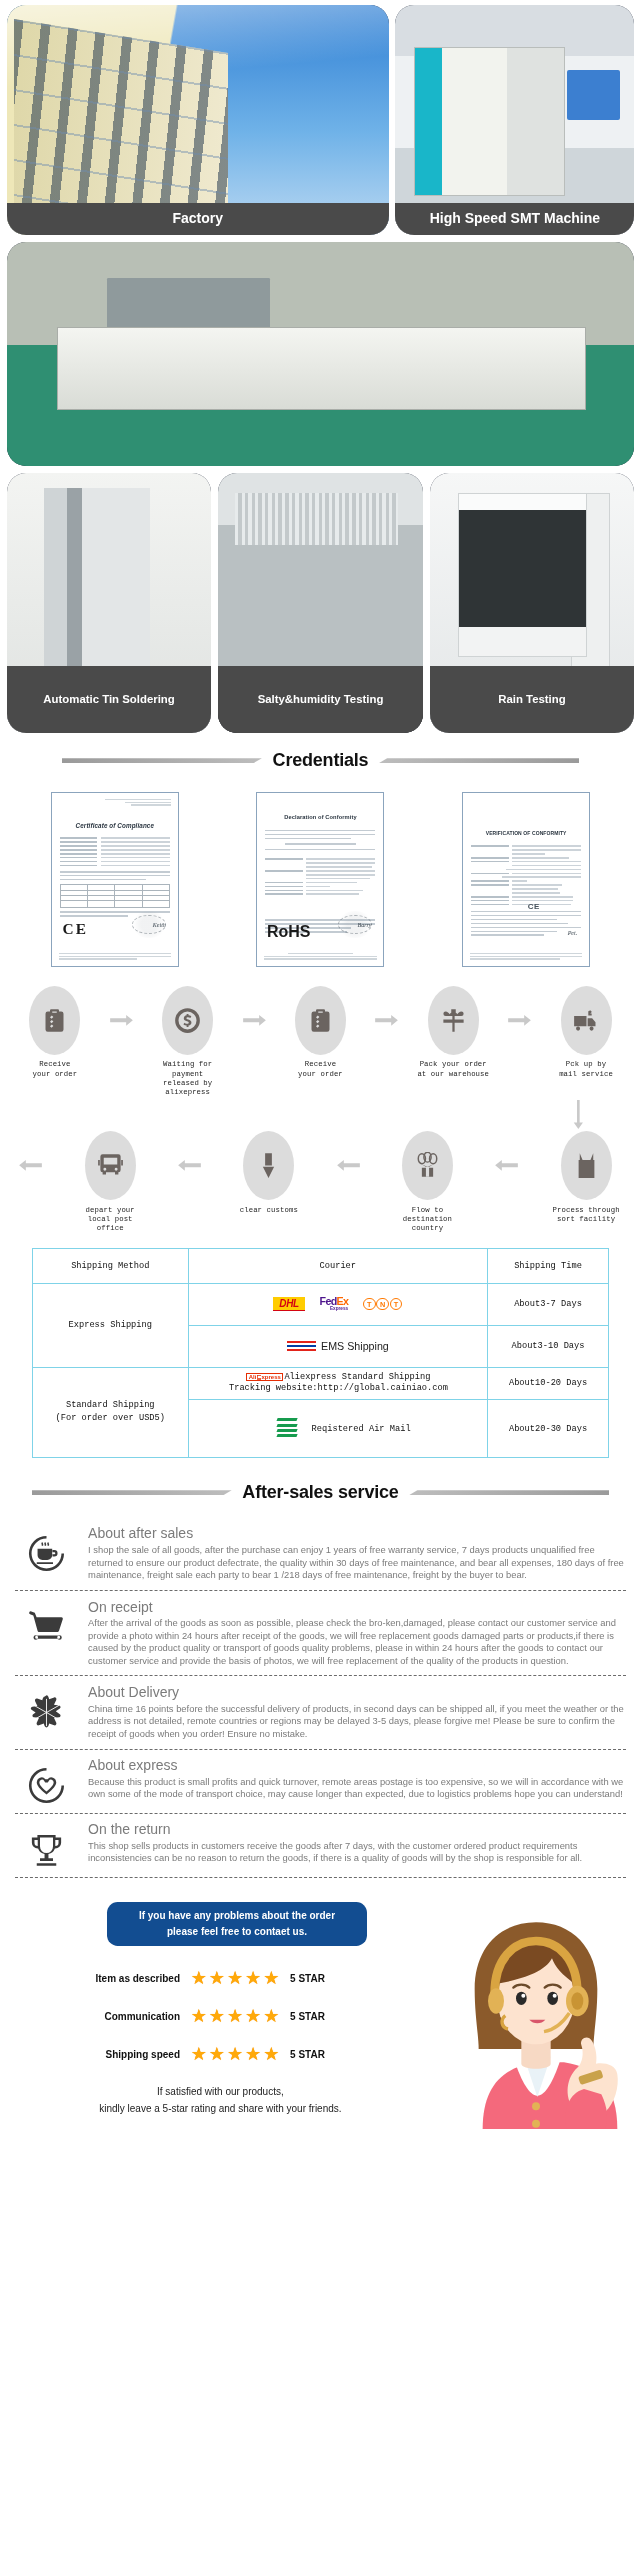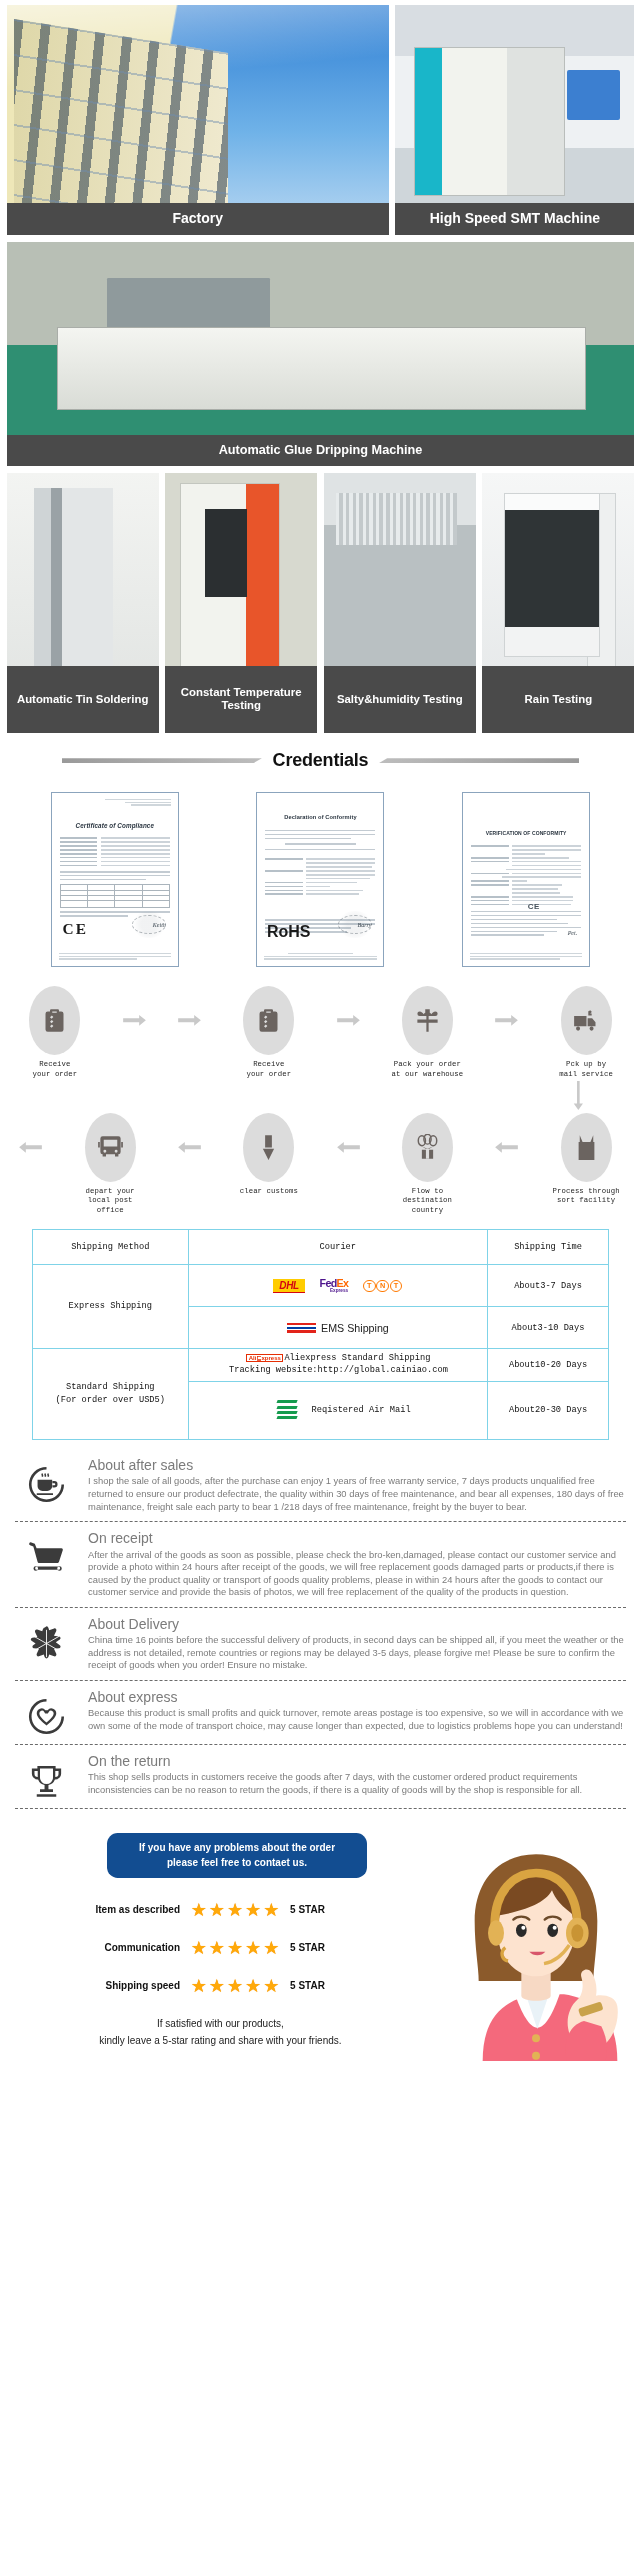--- a/index.html
+++ b/index.html
@@ -7,21 +7,21 @@
     width: 641px;
     background:#fff;
     font-family:"Liberation Sans", sans-serif;
     color:#333;
   }
   .page { width:641px; position:relative; overflow:hidden; }
 
   
   .photo-grid { padding:5.3px 6.7px 0 6.7px; }
   .row { display:flex; gap:6.7px; margin-bottom:6.7px; }
-  .tile { position:relative; overflow:hidden; background:#c2410c; }
+  .tile { position:relative; overflow:hidden; background:#0f172a;border-radius:19px; }
   .tile .img { width:100%; height:100%; position:absolute; inset:0; }
   .tile .cap {
     position:absolute; left:0; right:0; bottom:0;
     background:#4a4a4a; color:#fff;
     font-family:"Liberation Sans", sans-serif;
     font-weight:bold; text-align:center;
     display:flex; align-items:center; justify-content:center;
     line-height:1.12;
   }
   .row1 .tile { height:230px; }
@@ -296,32 +296,27 @@
       </div>
       <div class="tile t2">
         <div class="img ph-smt"></div>
         <div class="cap">High Speed SMT Machine</div>
       </div>
     </div>
 
     <div class="row row2">
       <div class="tile t2">
         <div class="img ph-glue"></div>
-        <div class="cap">Automatic Glue Dripping Machine</div>
       </div>
     </div>
 
     <div class="row row3">
       <div class="tile">
         <div class="img ph-tin"></div>
         <div class="cap">Automatic Tin Soldering</div>
-      </div>
-      <div class="tile">
-        <div class="img ph-temp"></div>
-        <div class="cap">Constant Temperature Testing</div>
       </div>
       <div class="tile">
         <div class="img ph-salt"></div>
         <div class="cap">Salty&amp;humidity Testing</div>
       </div>
       <div class="tile">
         <div class="img ph-rain"></div>
         <div class="cap">Rain Testing</div>
       </div>
     </div>
@@ -589,20 +584,31 @@
           <div>Receive</div>
           <div>your order</div>
         </div>
       </div>
       <div class="farrow">
           <svg viewBox="0 0 34 16">
             <path d="M0 5h24V0l10 8-10 8v-5H0z"></path>
           </svg>
         </div>
 
+      <div class="flow-step">
+        <div class="fbubble">
+          <svg viewBox="0 0 24 24">
+              <path d="M12 1a11 11 0 100 22 11 11 0 000-22zm0 3a8 8 0 110 16 8 8 0 010-16zm.9 2.2h-1.7v1.2c-1.5.2-2.5 1.2-2.5 2.6 0 1.6 1.2 2.3 2.8 2.7 1.2.3 1.6.6 1.6 1.2 0 .6-.5 1-1.4 1-1 0-1.9-.4-2.5-.9l-.8 1.5c.7.5 1.6.9 2.8 1v1.3h1.7v-1.3c1.6-.2 2.6-1.2 2.6-2.7 0-1.5-1-2.3-2.8-2.8-1.2-.3-1.6-.6-1.6-1.1 0-.5.4-.9 1.3-.9.8 0 1.6.3 2.2.7l.8-1.5c-.6-.4-1.4-.7-2.5-.8V6.2z"></path>
+            </svg>
+        </div>
+        <div class="lbl">
+          <div>Waiting for payment</div>
+          <div>released by alixepress</div>
+        </div>
+      </div>
       <div class="farrow">
           <svg viewBox="0 0 34 16">
             <path d="M0 5h24V0l10 8-10 8v-5H0z"></path>
           </svg>
         </div>
 
       <div class="flow-step">
         <div class="fbubble">
           <svg viewBox="0 0 24 24">
               <path d="M9 2h6a1 1 0 011 1v1h2a2 2 0 012 2v14a2 2 0 01-2 2H6a2 2 0 01-2-2V6a2 2 0 012-2h2V3a1 1 0 011-1zm1 2v1h4V4h-4zM8 9l1.4 1.4L11 8.9 9.6 7.5 8 9zm0 4l1.4 1.4L11 12.9 9.6 11.5 8 13zm0 4l1.4 1.4L11 16.9 9.6 15.5 8 17z"></path>
@@ -795,20 +801,25 @@
                 </span>
             <span>Reqistered Air Mail</span>
           </div>
         </td>
         <td>About20-30 Days</td>
       </tr>
     </tbody>
       </table>
   </div>
 
+  <div class="sec-head">
+    <div class="bar l"></div>
+    <h2>After-sales service</h2>
+    <div class="bar r"></div>
+  </div>
 
   <div class="aftersales">
 
     <div class="as-item">
       <div class="as-icon">
         <svg viewBox="0 0 24 24">
             <path d="M12 1.2A10.8 10.8 0 1022.8 12h-1.6A9.2 9.2 0 1112 2.8V1.2z"></path>
             <path d="M6.5 9h9v4a3 3 0 01-3 3h-3a3 3 0 01-3-3V9zm9.2.8h1.1a2 2 0 010 4h-1.1v-1.4h1.1a.6.6 0 000-1.2h-1.1V9.8zM6 17.4h10v1.1H6v-1.1z"></path>
             <path d="M9 5.2c-.5.8.4 1.2 0 2.1h.9c.5-1-.4-1.3 0-2.1H9zm1.8 0c-.5.8.4 1.2 0 2.1h.9c.5-1-.4-1.3 0-2.1h-.9zm1.8 0c-.5.8.4 1.2 0 2.1h.9c.5-1-.4-1.3 0-2.1h-.9z"></path>
           </svg>

